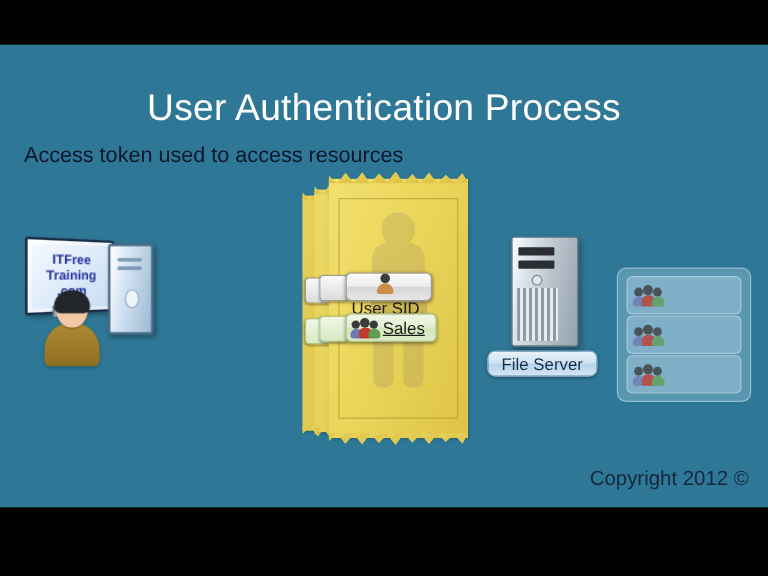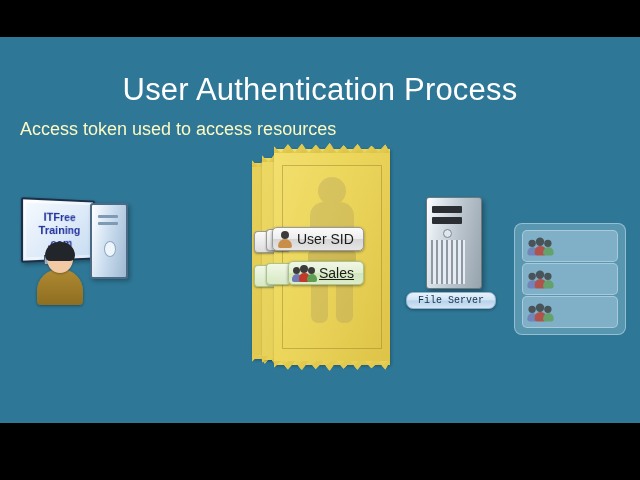--- a/index.html
+++ b/index.html
@@ -52,21 +52,21 @@
     font-size: 31px;
     font-weight: 300;
     letter-spacing: 0.2px;
     font-family: "Liberation Sans", sans-serif;
     white-space: nowrap;
   }
   #page-subtitle {
     position: absolute;
     left: 20px;
     top: 82px;
-    color: #fef9c3;
+    color: #0f172a;
     font-size: 18px;
     font-weight: 400;
     white-space: nowrap;
   }
 
   
   #workstation {
     position: absolute;
     left: 14px;
     top: 158px;
@@ -242,24 +242,25 @@
     gap: 4px;
     height: 22px;
     padding: 0 9px 0 4px;
     border-radius: 5px;
     font-size: 14px;
     color: #1b1b1b;
     white-space: nowrap;
     box-shadow: 0 1px 3px rgba(0,0,0,0.4);
   }
   #badge-user-sid {
-    left: 20px;
+    left: 36px;
     top: 78px;
     background: linear-gradient(180deg,#fbfbfb 0%,#ededed 48%,#d6d6d6 52%,#e6e6e6 100%);
     border: 1px solid #9a9a9a;
+    flex-direction: column;
   }
   #badge-sales {
     left: 36px;
     top: 112px;
     background: linear-gradient(180deg,#f0f7e6 0%,#e2efd2 48%,#d2e6bd 52%,#dcecca 100%);
     border: 1px solid #a9c389;
     text-decoration: underline;
   }
   .badge-stub {
     position: absolute;
@@ -318,24 +319,23 @@
     top: 95px;
     display: flex;
     align-items: center;
     justify-content: center;
     padding: 2px 11px;
     border-radius: 7px;
     background: linear-gradient(180deg,#e8f2fb 0%,#cfe3f4 48%,#b6d2ea 52%,#d4e6f6 100%);
     border: 1px solid #8fb2cf;
     box-shadow: 0 1px 3px rgba(0,0,0,0.35);
     color: #14304a;
-    font-size: 10px;
+    font-size: 14px;
     white-space: nowrap;
     z-index: 5;
-    font-family: Liberation Mono, monospace;
   }
 
   
   #resource-panel {
     position: absolute;
     left: 514px;
     top: 186px;
     width: 112px;
     height: 112px;
     background: rgba(190,222,240,0.30);
@@ -503,17 +503,18 @@
             <span class="g1b"></span>
           <span class="g2h"></span>
             <span class="g2b"></span>
           <span class="g3h"></span>
             <span class="g3b"></span>
         </span>
       </div>
     </div>
 
 
+    <div id="footer-copyright">Copyright 2012 ©</div>
 
   </div>
 
   <div class="letterbox" id="letterbox-bottom"></div>
 </div>
 
 </body></html>

